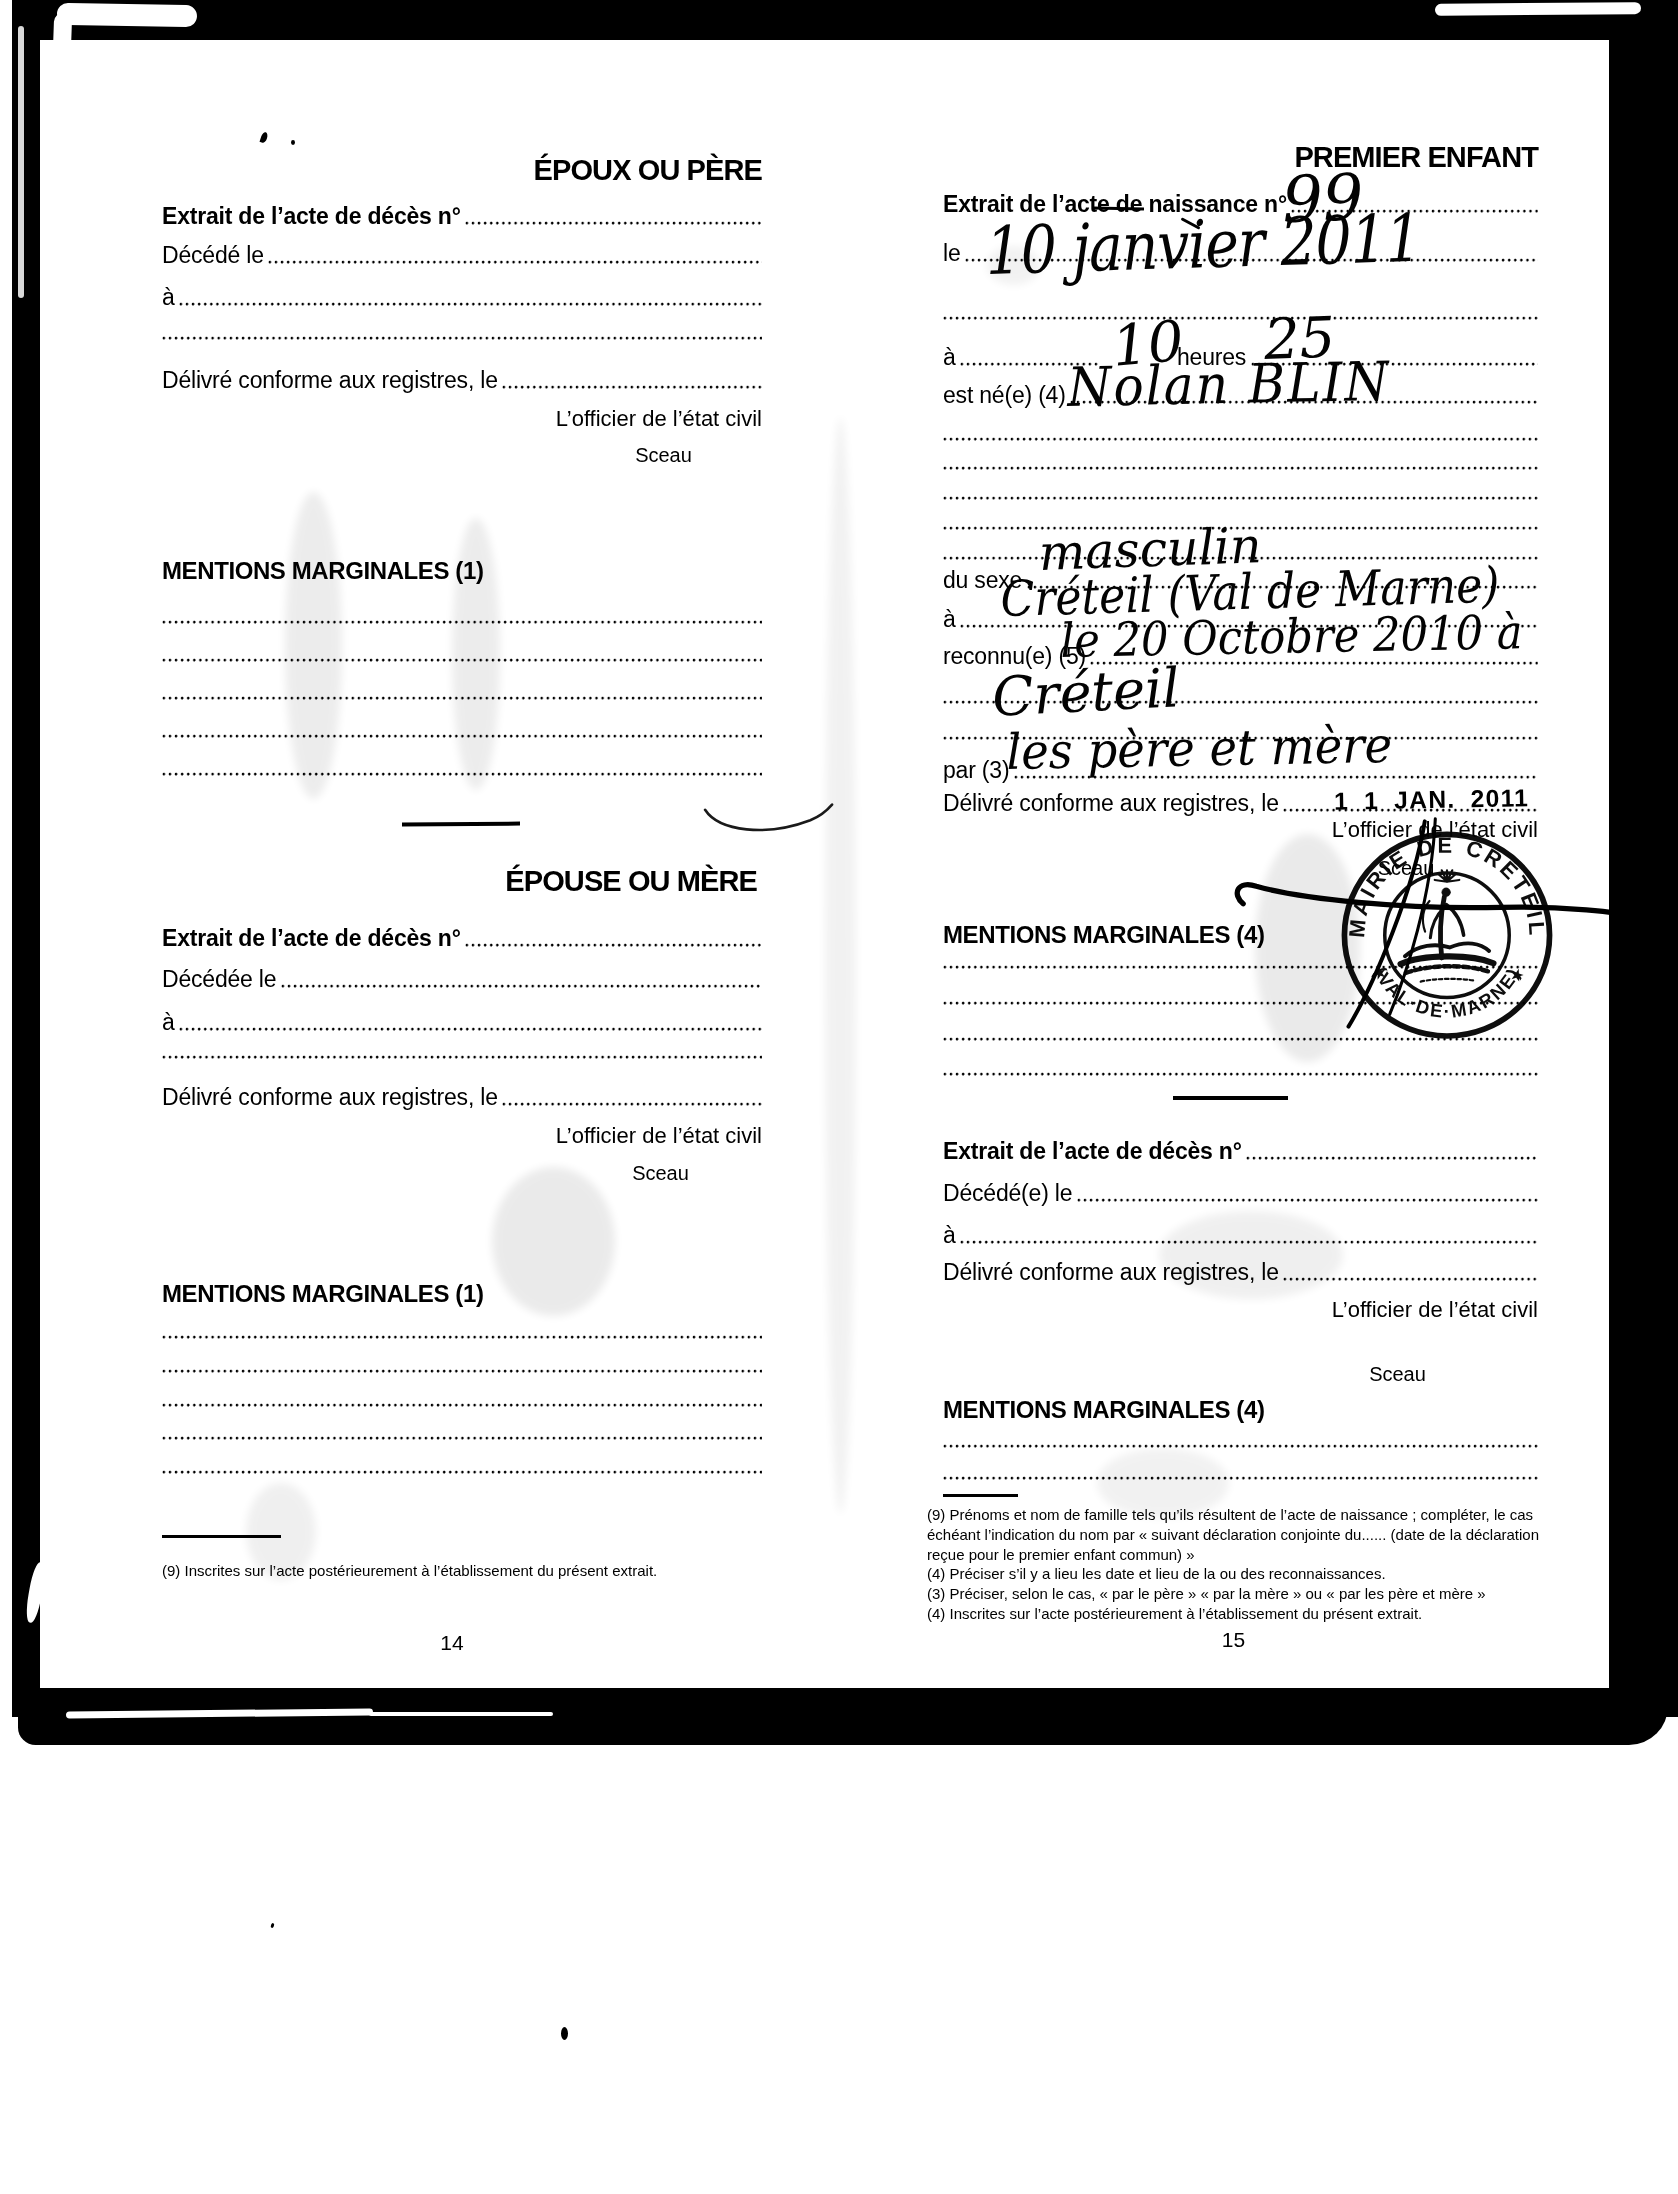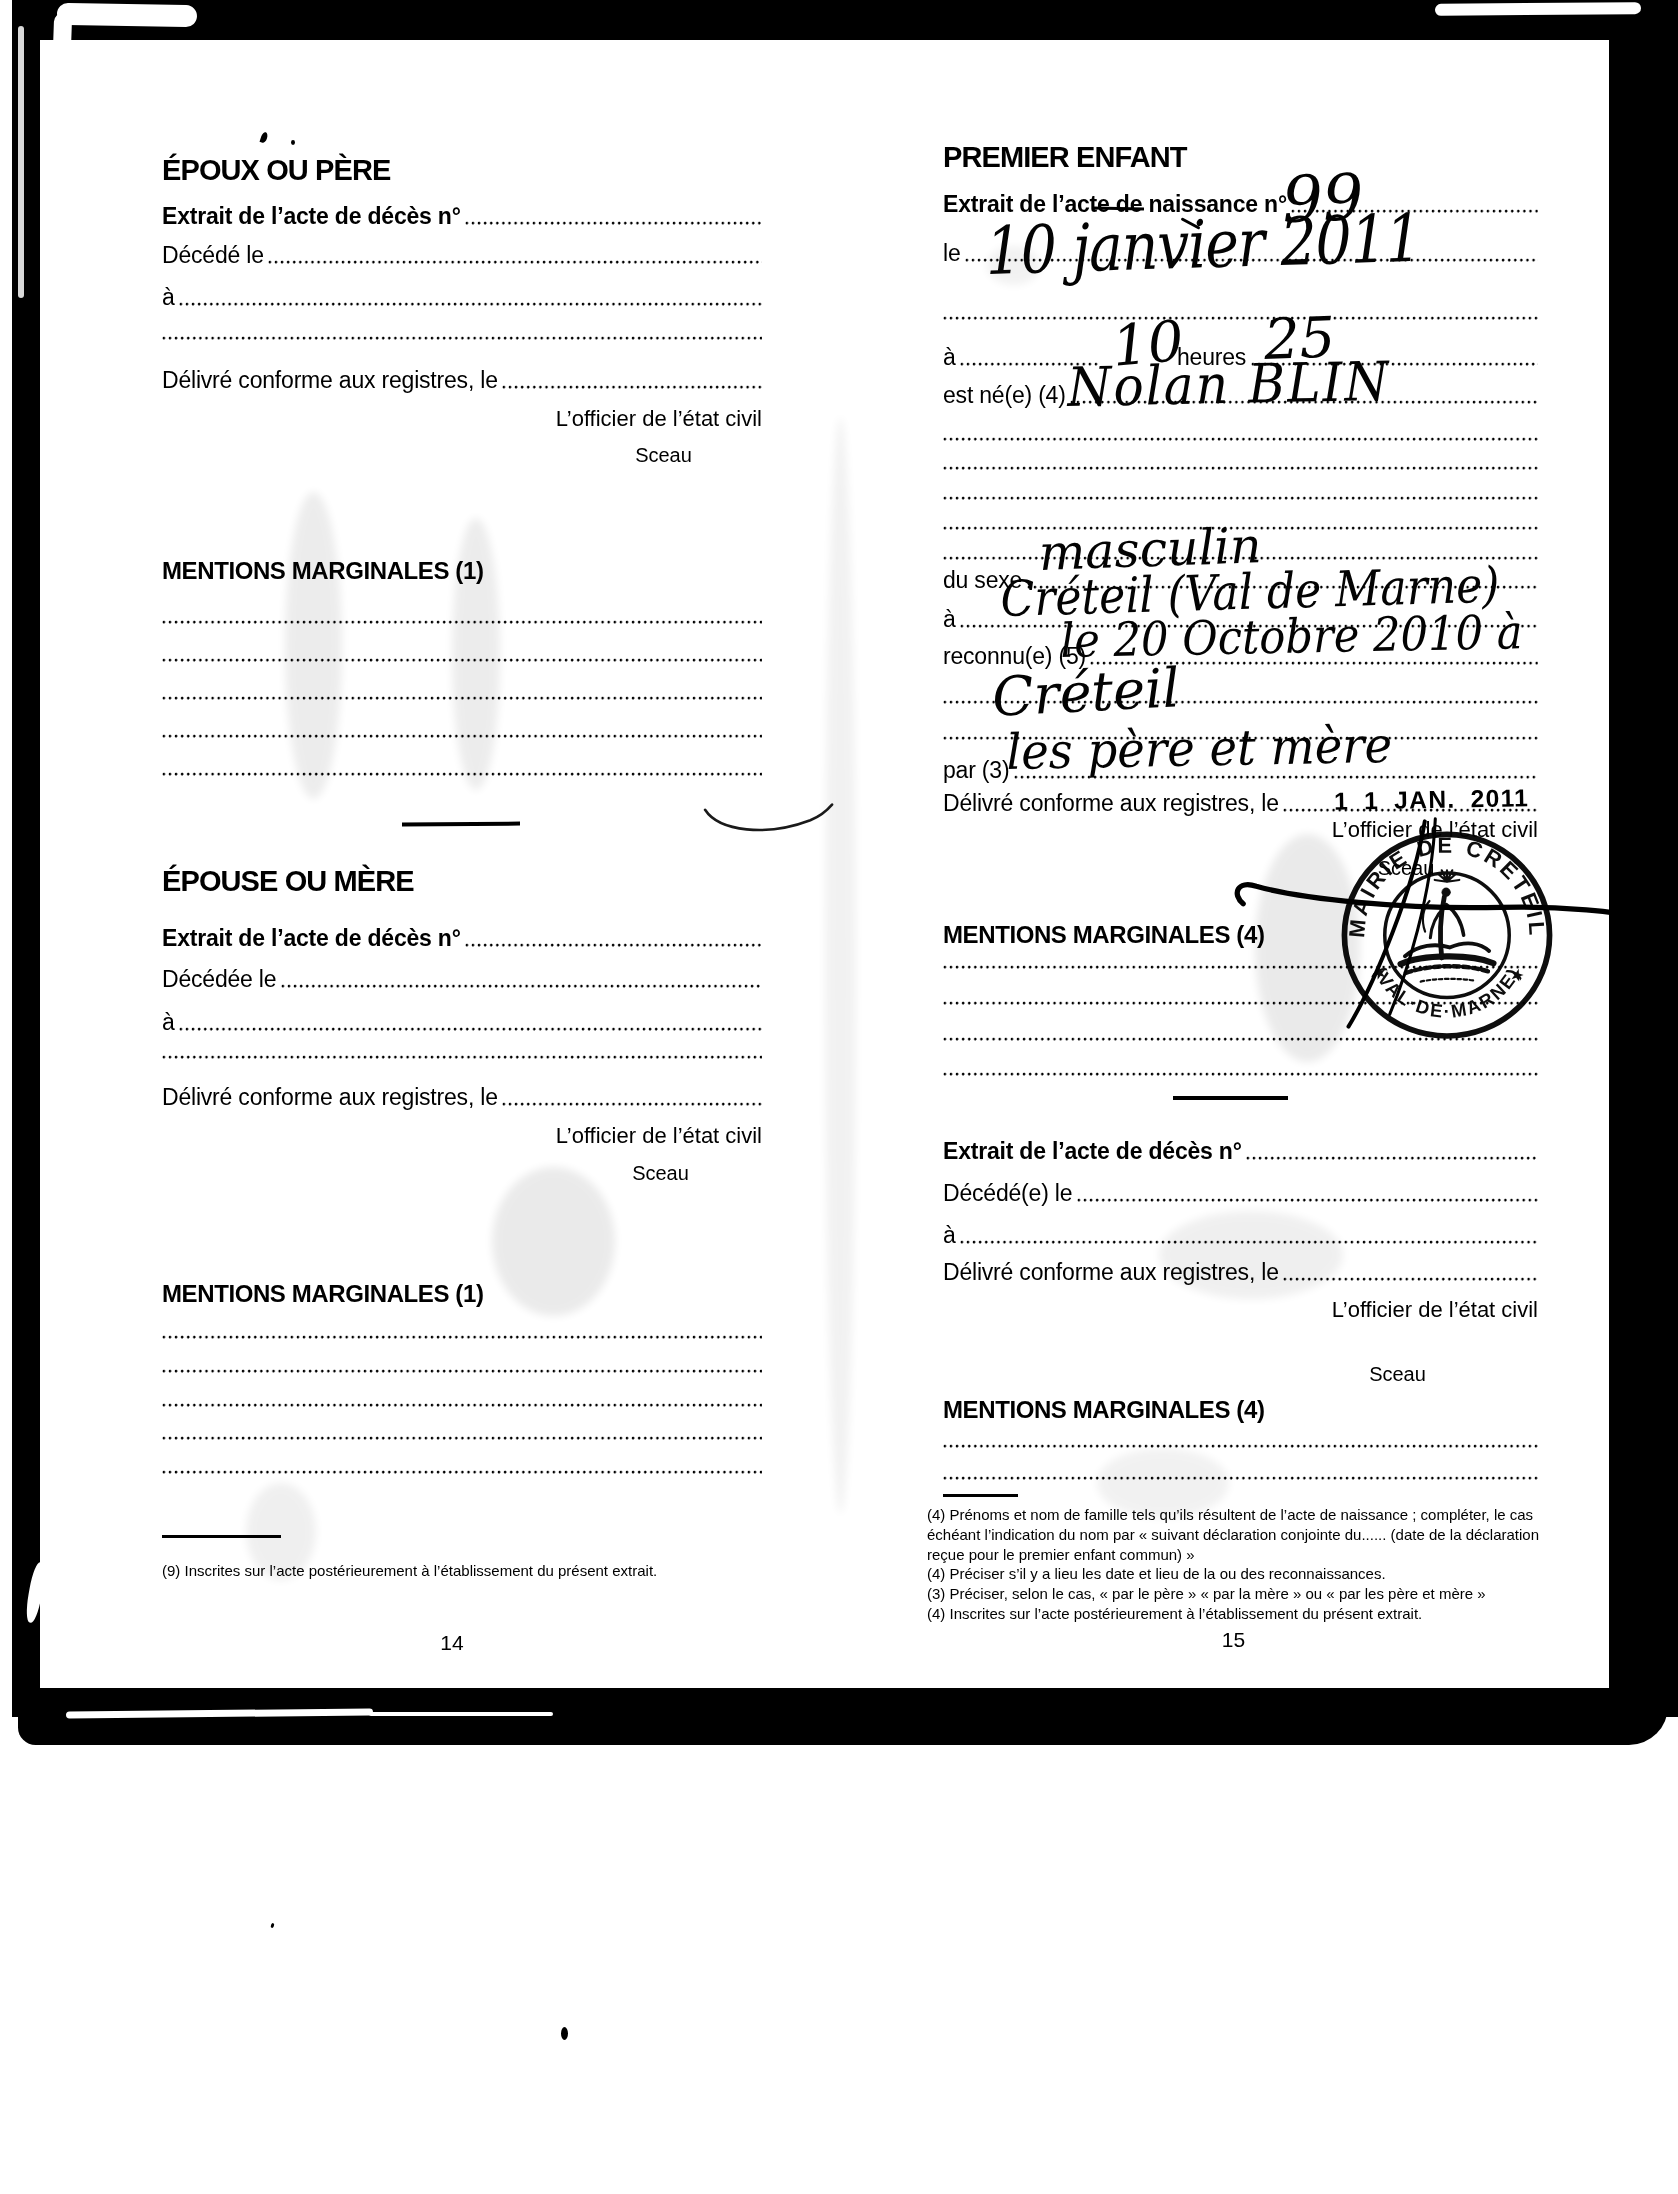--- a/index.html
+++ b/index.html
@@ -2,21 +2,21 @@
 <html style="font-size:7px"><head>
 <meta charset="utf-8">
 <style>
   html,body{margin:0;padding:0;background:#fff;}
   #doc{position:relative;width:1679px;height:2304px;background:#ffffff;overflow:hidden;
        font-family:"Liberation Sans",sans-serif;color:#000;}
   
   .bar{position:absolute;background:#000;}
   .streak{position:absolute;background:#fff;}
   
-  .hdr{position:absolute;font-weight:bold;font-size:29px;letter-spacing:-0.9px;text-align:left;white-space:nowrap;}
+  .hdr{position:absolute;font-weight:bold;font-size:29px;letter-spacing:-0.9px;text-align:right;white-space:nowrap;}
   .mentions{position:absolute;font-weight:bold;font-size:24px;letter-spacing:-0.4px;white-space:nowrap;}
   .row{position:absolute;display:flex;align-items:flex-end;height:27px;}
   .lbl{font-size:23px;line-height:26px;white-space:nowrap;letter-spacing:-0.2px;}
   .lbl.b{font-weight:bold;}
   .dots, .dotline{height:3.5px;background-image:radial-gradient(circle at 1.8px 1.8px,#000 1.1px,rgba(0,0,0,0) 1.5px);
         background-size:6.1px 3.5px;background-repeat:repeat-x;}
   .dots{flex:1 1 auto;margin:0 0 4.4px 4.4px;}
   .dotline{position:absolute;}
   .officier{position:absolute;font-size:22px;text-align:right;white-space:nowrap;}
   .sceau{position:absolute;font-size:20px;text-align:center;white-space:nowrap;}
@@ -272,21 +272,21 @@
     </div>
     <div class="officier" style="left:943px;top:1297px;width:595px">L’officier de l’état civil</div>
     <div class="sceau" style="left:1334px;top:1363px;width:127px">Sceau</div>
 
     <div class="mentions" style="left:943px;top:1396px">MENTIONS MARGINALES (4)</div>
     <div class="dotline" style="left:943px;top:1444px;width:595px"></div>
     <div class="dotline" style="left:943px;top:1476px;width:595px"></div>
 
     <div class="divider" style="left:943px;top:1494px;width:75px;height:3.1px"></div>
     <div class="fn" style="left:927px;top:1505px;width:619px">
-      <p>(4) Prénoms et nom de famille tels qu’ils résultent de l’acte de naissance ; compléter, le cas échéant l’indication du nom par « suivant déclaration conjointe du...... (date de la déclaration reçue pour le premier enfant commun) »</p>
+      <p>(9) Prénoms et nom de famille tels qu’ils résultent de l’acte de naissance ; compléter, le cas échéant l’indication du nom par « suivant déclaration conjointe du...... (date de la déclaration reçue pour le premier enfant commun) »</p>
       <p>(4) Préciser s’il y a lieu les date et lieu de la ou des reconnaissances.</p>
       <p>(3) Préciser, selon le cas, « par le père » « par la mère » ou « par les père et mère »</p>
       <p>(4) Inscrites sur l’acte postérieurement à l’établissement du présent extrait.</p>
     </div>
     <div class="pageno" style="left:1181px;top:1628px;width:105px">15</div>
   </div>
 
   <div class="bar" style="left:12.3px;top:0;width:1666px;height:40px"></div>
   <div class="bar" style="left:12.3px;top:0;width:28px;height:1717px"></div>
   <div class="bar" style="left:1609px;top:0;width:70px;height:1717px"></div>

